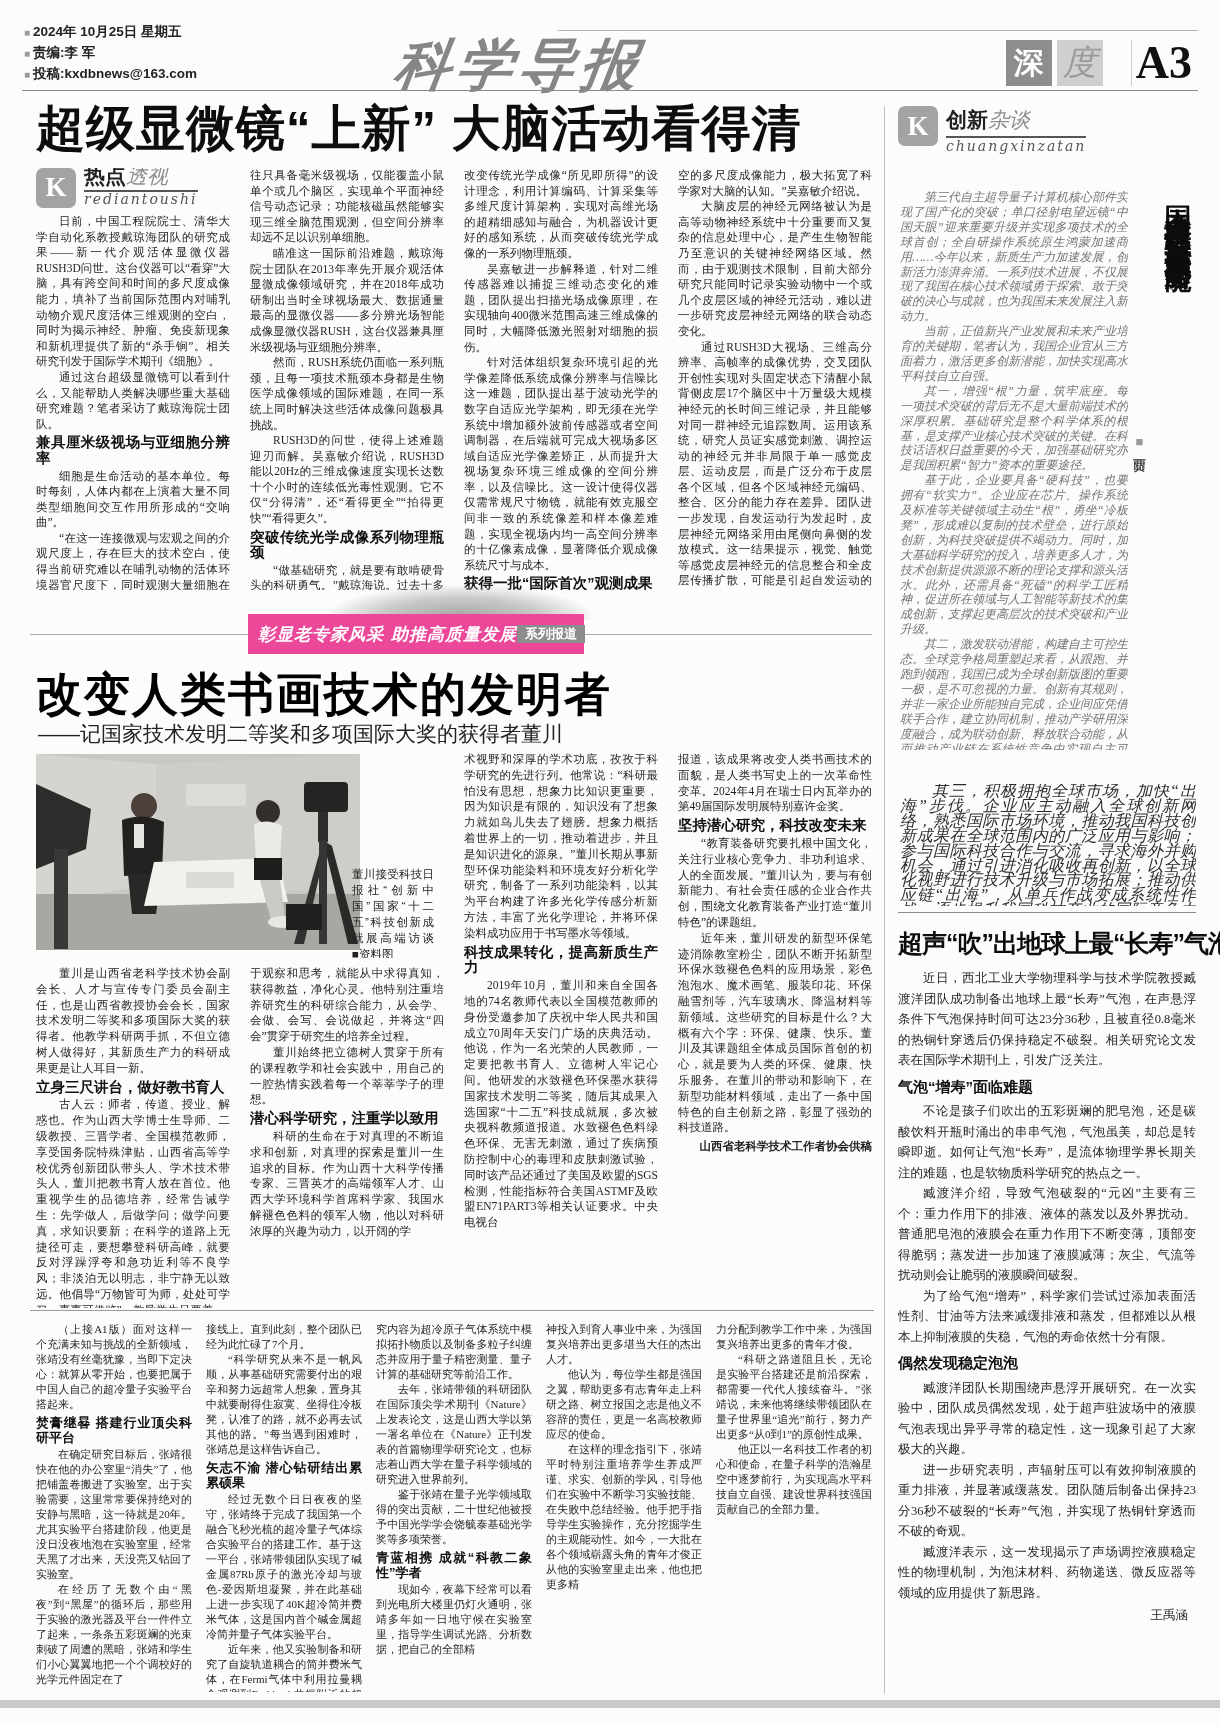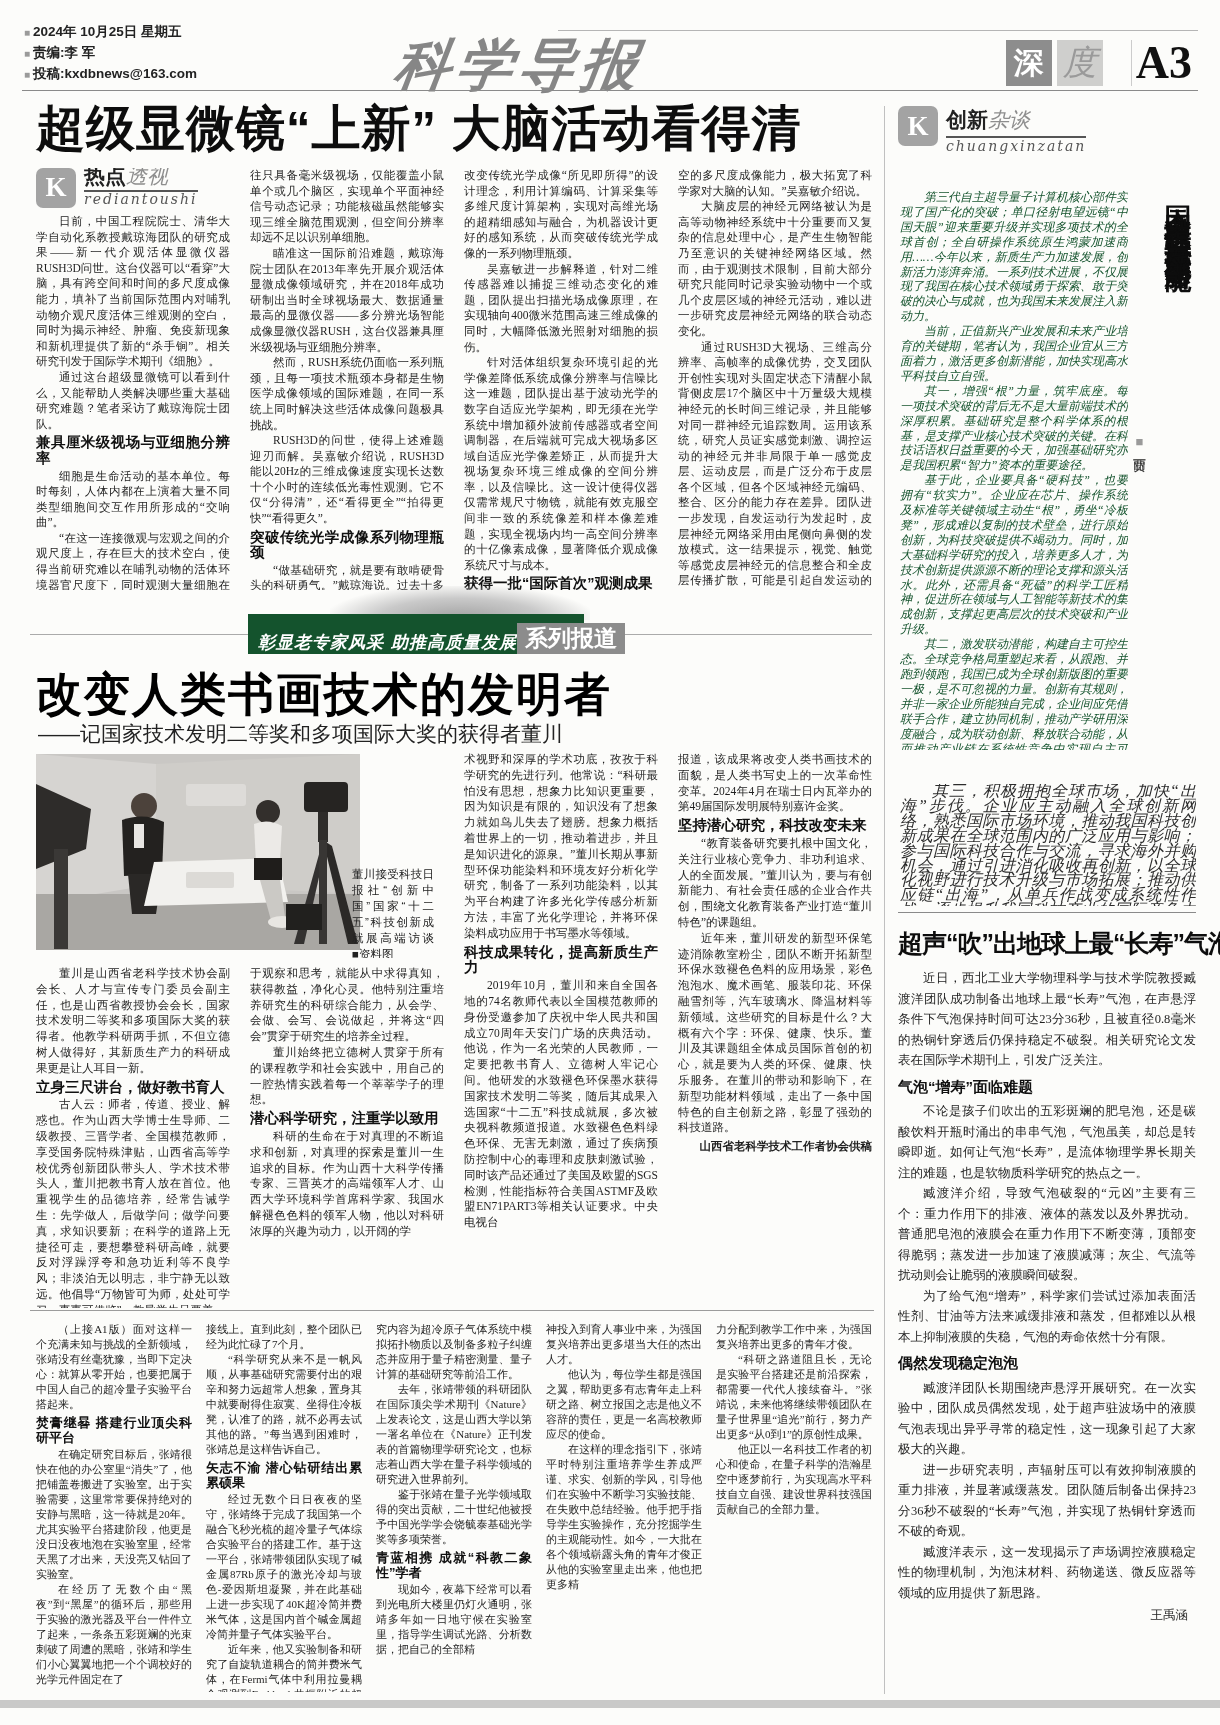--- a/index.html
+++ b/index.html
@@ -28,32 +28,32 @@
   #a1{left:36px;top:96px;width:838px;height:494px;}
   #a1-headline{left:0;top:0;width:812px;font-size:49px;font-weight:900;font-family:"Liberation Sans",sans-serif;letter-spacing:1px;white-space:nowrap;color:#0d0d0d;}
   .ncol{position:absolute;overflow:hidden;text-align:justify;}
   .a1col{top:72px;width:194px;height:422px;font-size:11.5px;line-height:15.6px;}
   .bp{margin:0;text-indent:2em;}
   .sh{margin:3px 0 2px 0;font-size:14.5px;font-weight:bold;font-family:"Liberation Sans",sans-serif;text-indent:0;color:#111;}
   .auth{text-align:right;font-family:"Liberation Sans",sans-serif;padding-right:8px;margin:2px 0 0 0;}
   
   #vdivider{left:884px;top:106px;width:1px;height:1588px;background:#c0c0c0;}
   #zx{left:898px;top:106px;width:298px;height:802px;}
-  #zx-body{left:2px;top:84px;width:228px;height:560px;overflow:hidden;font-size:12px;line-height:14.9px;font-style:italic;color:#14532d;text-align:justify;}
+  #zx-body{left:2px;top:84px;width:228px;height:560px;overflow:hidden;font-size:12px;line-height:14.9px;font-style:italic;color:#737373;text-align:justify;}
   #zx-vhead{right:0;top:78px;height:600px;width:50px;writing-mode:vertical-rl;font-size:27px;font-weight:bold;font-family:"Liberation Sans",sans-serif;letter-spacing:3px;color:#0d0d0d;}
   #zx-author{left:232px;top:328px;writing-mode:vertical-rl;font-size:13px;font-family:"Liberation Sans",sans-serif;color:#333;}
   #zx-author .sq{color:#9a9a9a;}
   #zx-wide{left:2px;top:678px;width:296px;height:122px;overflow:hidden;font-size:16px;line-height:14.9px;font-style:italic;color:#2c2c2c;text-align:justify;}
   
   #banner{left:30px;top:598px;width:842px;height:62px;}
   #banner .bline{position:absolute;left:0;top:36px;width:100%;height:1px;background:#aaa;}
   #mountain{position:absolute;left:300px;top:-12px;width:260px;height:34px;background:radial-gradient(ellipse at 50% 100%, #9f9f9f 0%, #c9c9c9 45%, rgba(250,250,250,0) 75%);}
-  #banner-box{position:absolute;left:218px;top:16px;width:336px;height:40px;background:#14532d;display:flex;align-items:flex-end;}
+  #banner-box{position:absolute;left:218px;top:16px;width:336px;height:40px;background:#ec4899;display:flex;align-items:center;}
   #banner-script{flex:1;color:#fff;font-style:italic;font-weight:bold;font-size:17px;padding-left:10px;letter-spacing:1px;font-family:"DejaVu Serif",serif;white-space:nowrap;}
-  #banner-bold{background:#8c8c8c;color:#fff;font-weight:bold;font-size:23px;font-family:"Liberation Sans",sans-serif;padding:0 8px;white-space:nowrap;}
+  #banner-bold{background:#8c8c8c;color:#fff;font-weight:bold;font-size:13px;font-family:"Liberation Sans",sans-serif;padding:0 8px;white-space:nowrap;}
   
   #a2{left:36px;top:664px;width:838px;height:648px;}
   #a2-headline{left:0;top:0;font-size:46px;font-weight:900;font-family:"Liberation Sans",sans-serif;letter-spacing:2px;white-space:nowrap;color:#000000;}
   #a2-sub{left:2px;top:56px;font-size:21px;color:#222;white-space:nowrap;font-family:"Liberation Sans",sans-serif;}
   #a2-photo{left:0;top:90px;width:324px;height:196px;background:#c7c5c2;overflow:hidden;}
   #a2-caption{left:316px;top:202px;width:82px;height:92px;font-size:11.5px;line-height:16px;text-align:justify;color:#222;overflow:hidden;font-family:"Liberation Sans",sans-serif;}
   .a2colA{top:302px;width:194px;height:342px;font-size:11.5px;line-height:15.8px;}
   .a2colB{top:88px;width:194px;height:556px;font-size:11.5px;line-height:15.8px;}
   .byline{text-align:right;font-weight:bold;font-family:"Liberation Sans",sans-serif;margin-top:3px;}
   

